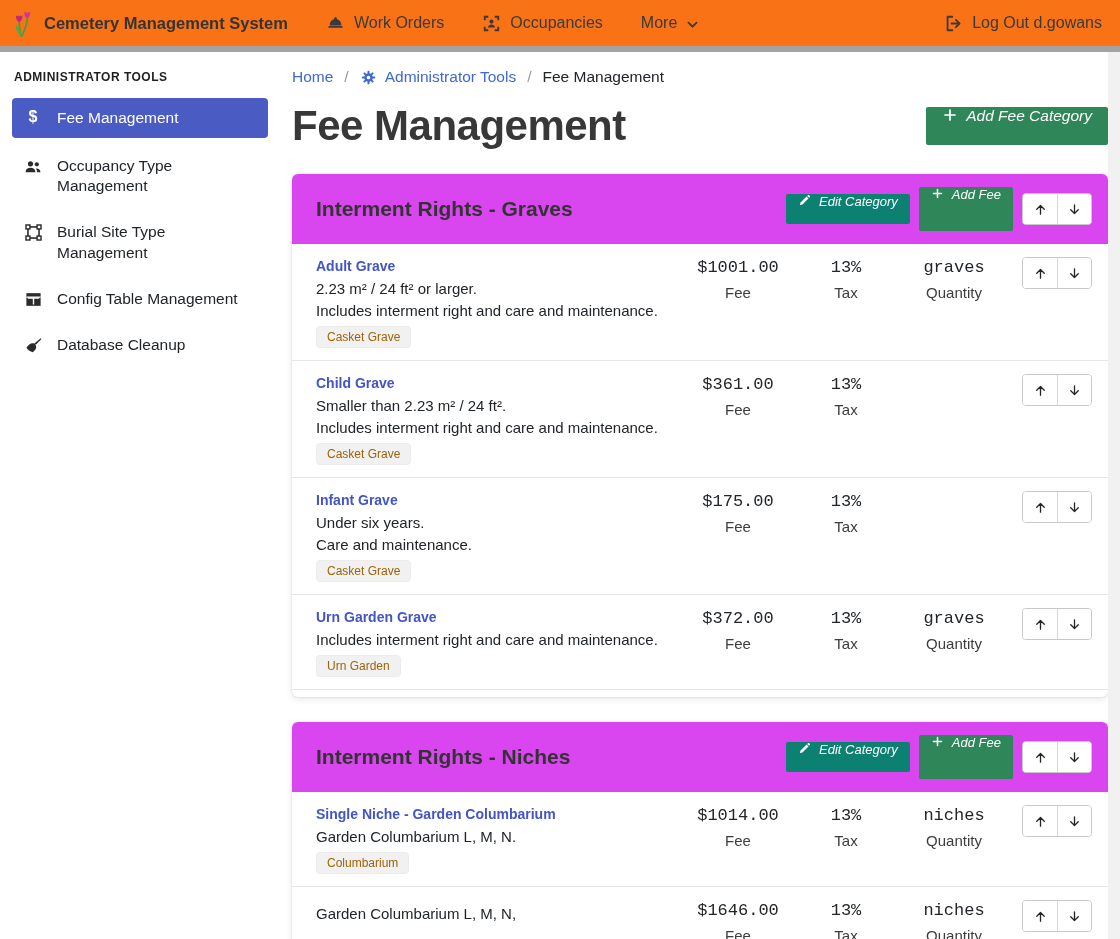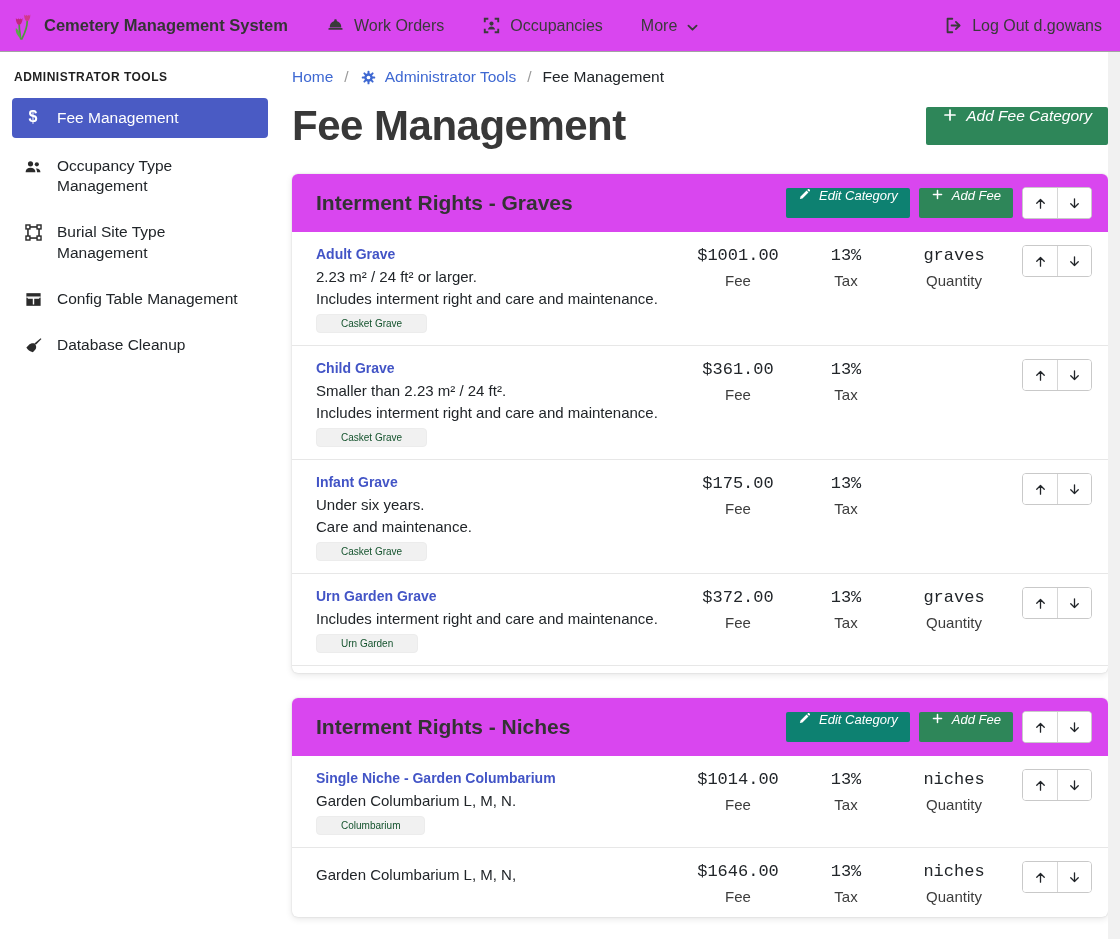--- a/index.html
+++ b/index.html
@@ -5,21 +5,21 @@
   * { margin:0; padding:0; box-sizing:border-box; }
   html,body { width:1120px; height:939px; overflow:hidden; }
   body {
     font-family:"Liberation Sans","DejaVu Sans",sans-serif;
     color:#212529; background:#fff; display:flex; flex-direction:column;
   }
   svg { display:block; }
 
   
   .navbar {
-    height:52px; flex:0 0 52px; background:#d946ef; border-bottom:1px solid #a3a3a3;
+    height:52px; flex:0 0 52px; background:#f97316; border-bottom:6px solid #a3a3a3;
     display:flex; align-items:center; padding:0 18px 0 12px;justify-content:center;
   }
   .brand { display:flex; align-items:center; gap:10px; }
   .brand-title { font-size:16.5px; font-weight:700; color:#343434; }
   .nav-link {
     display:flex; align-items:center; gap:9px; margin-left:38px;
     font-size:16px; color:#3a3a3a; cursor:pointer; text-decoration:none;
   }
   .nav-link .icn { color:#3a3a3a; }
   .navbar .logout { margin-left:auto; }
@@ -50,40 +50,40 @@
   .crumb-sep { color:#9a9a9a; }
   .crumb-current { color:#212529; }
 
   .page-head { display:flex; align-items:center; margin:10px 0 24px; }
   .page-title { flex:1; font-size:42px; font-weight:600; color:#383838; letter-spacing:-.5px; }
 
   .btn { display:inline-flex; gap:8px; border:none; border-radius:2px;
          color:#fff; cursor:pointer; font-family:inherit;font-style:italic; }
   .btn-add-category { background:#2e8659; height:38px; padding:0 16px; font-size:15.5px; }
   .btn-teal  { background:#0d8171; height:30px; padding:0 12px; font-size:13px; }
-  .btn-green { background:#2e8659; height:30px; padding:0 12px; font-size:13px; }
+  .btn-green { background:#2e8659; height:44px; padding:0 12px; font-size:13px; }
 
   .arrow-group { display:inline-flex; border:1px solid #c9c9c9; border-radius:4px; overflow:hidden; background:#fff; }
   .arrow-btn { width:34px; height:30px; background:#fff; border:none; display:flex; align-items:center; justify-content:center; cursor:pointer; color:#212529; }
   .arrow-btn + .arrow-btn { border-left:1px solid #d6d6d6; }
 
   
   .card { background:#fff; border-radius:6px; margin-bottom:25px;
           box-shadow:0 0 2px rgba(0,0,0,.14), 0 2px 7px rgba(0,0,0,.10); overflow:hidden; }
   .card-header { background:#d946ef; padding:13px 16px 13px 24px; display:flex; align-items:center; gap:9px; }
   .card-title { flex:1; font-size:21px; font-weight:600; color:#333; }
 
   .fee-row { display:flex; align-items:flex-start; padding:13px 16px 12px 24px; }
   .fee-row + .fee-row, .row-divider { border-top:1px solid #e7e7e7; }
   .row-divider { height:8px; }
   .fee-main { flex:1; min-width:0; padding-right:10px; }
   .fee-name { display:inline-block; font-size:14px; font-weight:700; color:#4254c6; text-decoration:none; cursor:pointer; }
   .fee-desc { font-size:15px; color:#212529; margin-top:5px; }
-  .fee-badge { display:inline-block; margin-top:7px; background:#f1f1f1; border:1px solid #ececec; color:#14532d;
-               font-size:10px; padding:3px 24px; border-radius:4px; }
+  .fee-badge { display:inline-block; margin-top:7px; background:#f1f1f1; border:1px solid #ececec; color:#a16207;
+               font-size:12px; padding:3px 10px; border-radius:4px; }
   .fee-col { width:108px; flex:0 0 108px; text-align:center; padding-top:1px; }
   .col-value { font-size:17px; color:#212529;font-family:Liberation Mono, monospace; }
   .col-label { font-size:15px; color:#3d3d3d; margin-top:7px; }
   .fee-arrows { width:84px; flex:0 0 84px; display:flex; justify-content:flex-end; }
 
   
   .scroll-track { position:fixed; top:52px; right:0; width:12px; bottom:0; background:#f1f1f1; }
 </style>
 </head>
 <body>

